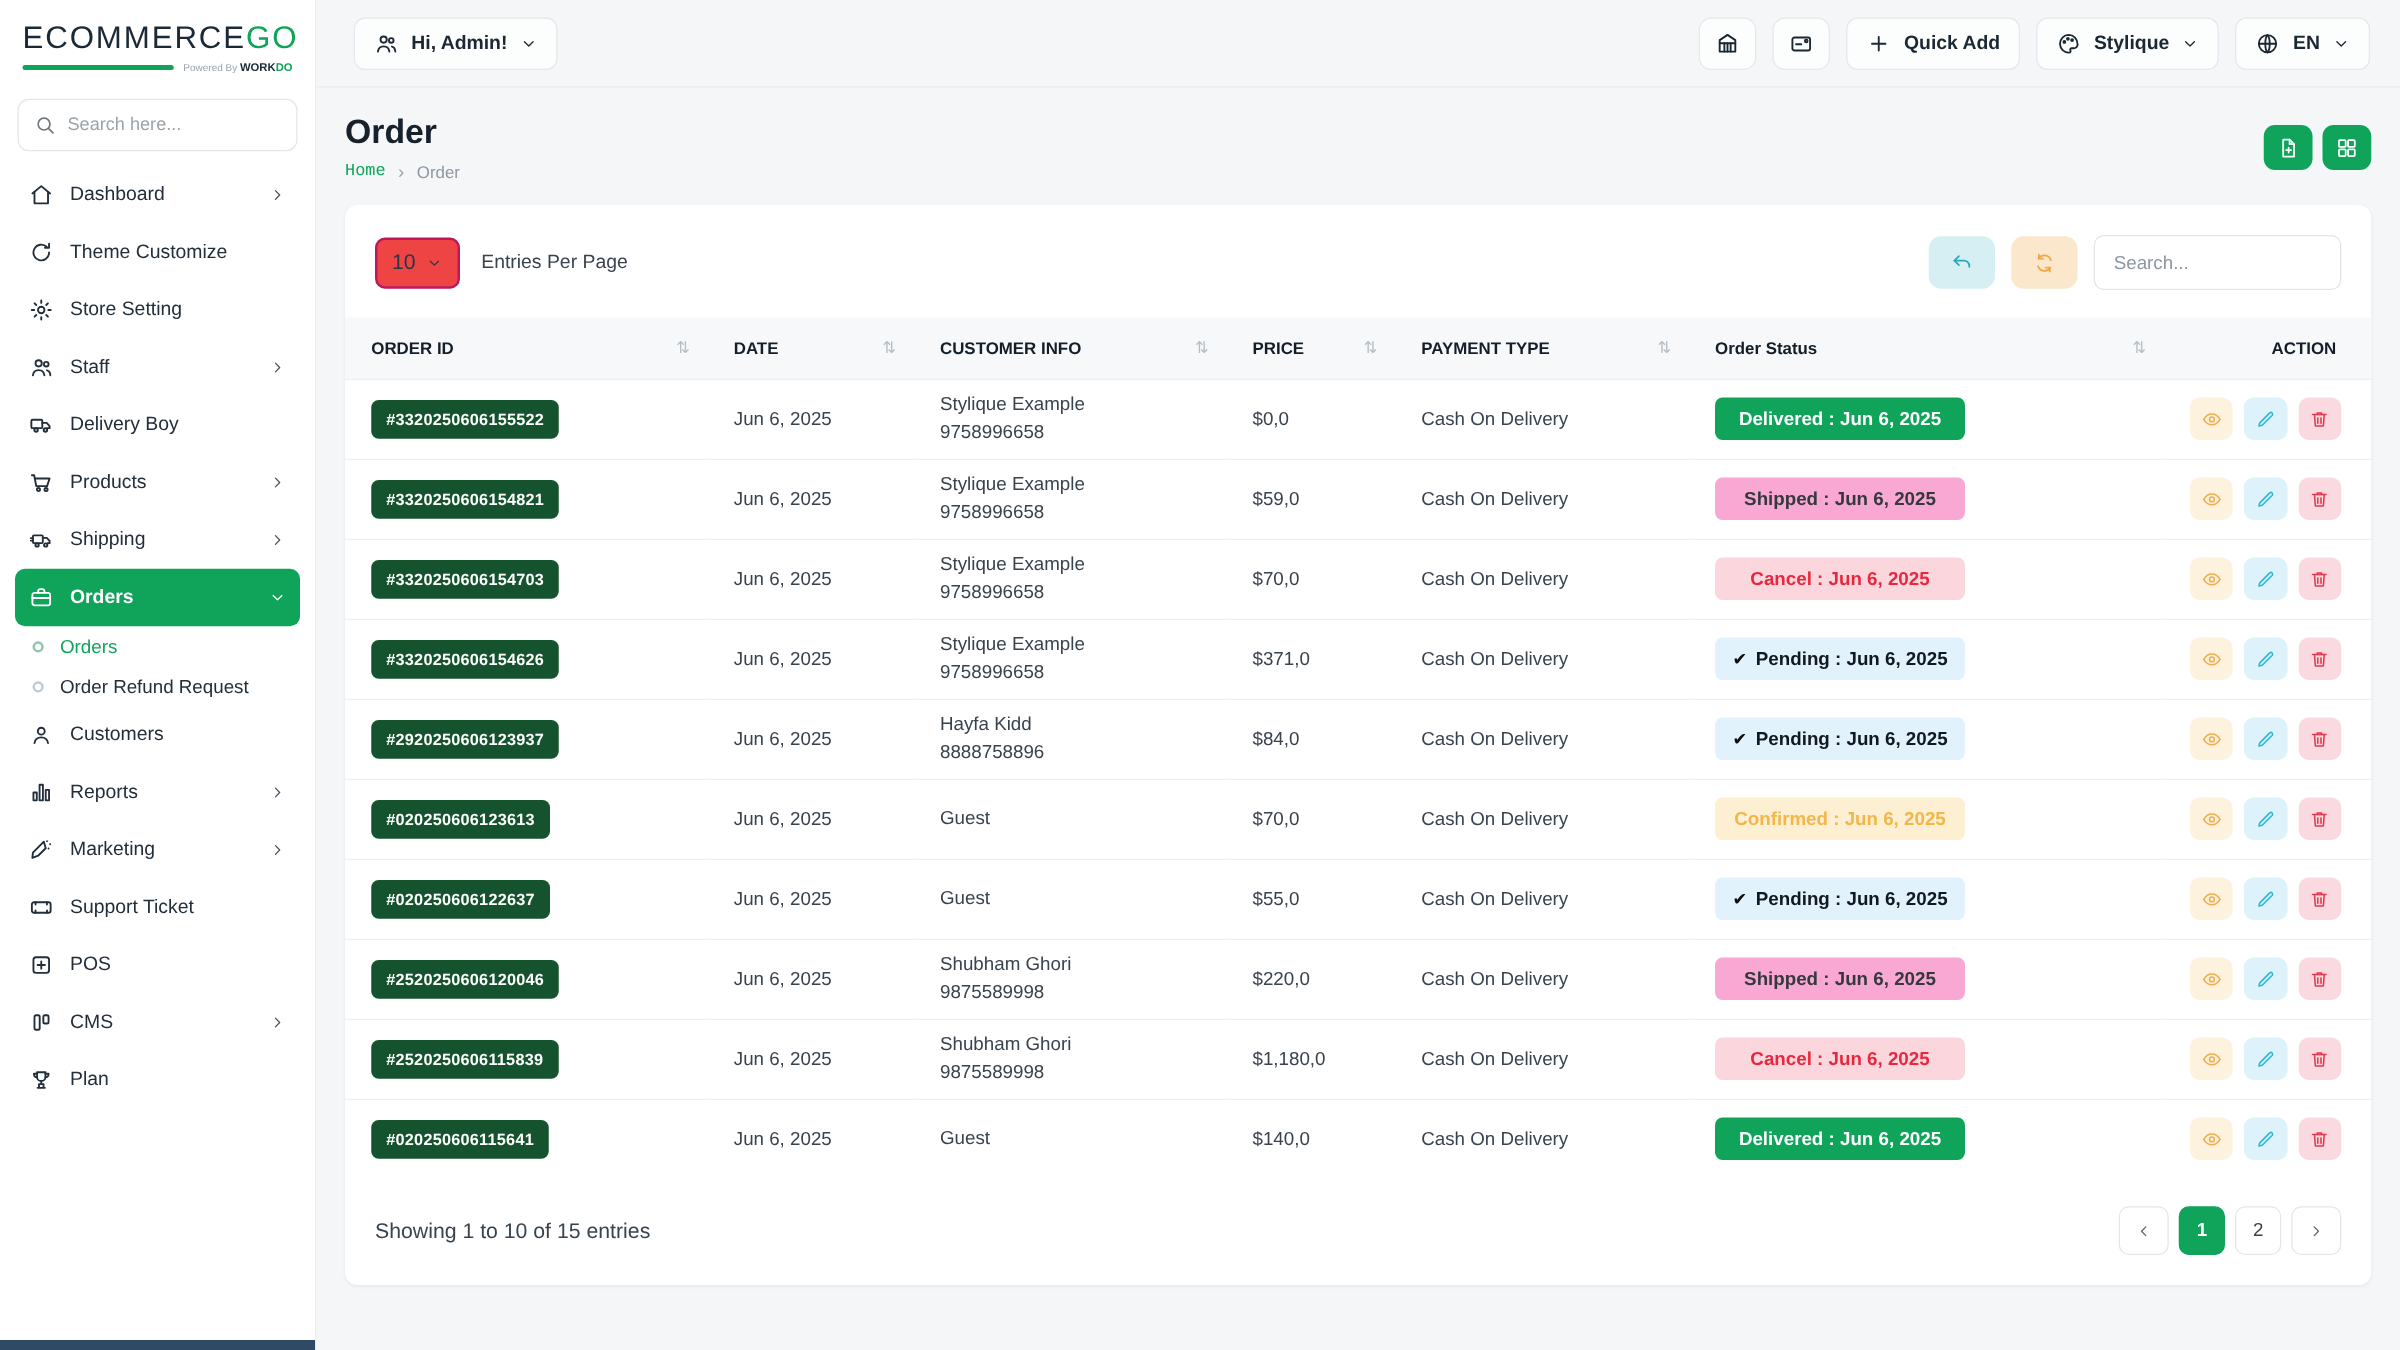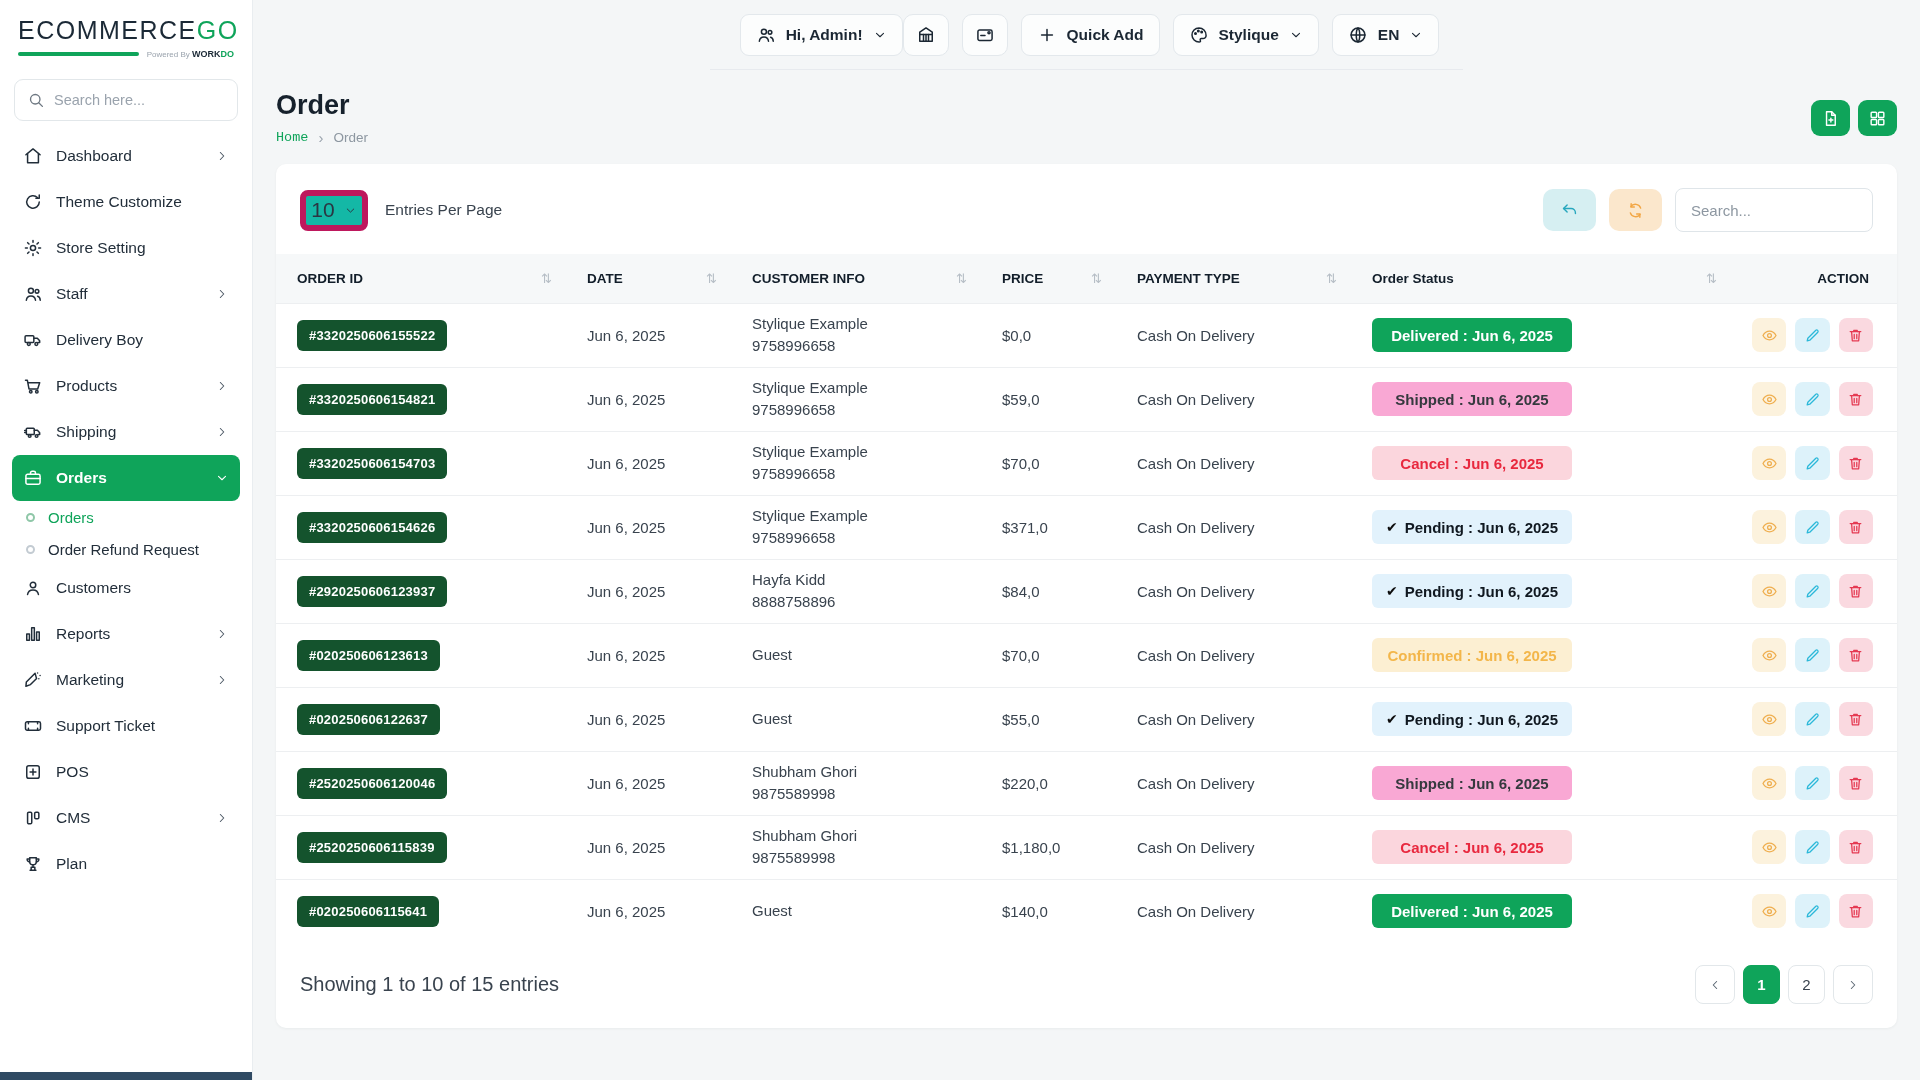--- a/index.html
+++ b/index.html
@@ -29,21 +29,21 @@
   .menu-item .mi-chev svg { width:14px; height:14px; }
   .menu-item.active { background:#0fa45a; color:#fff; font-weight:700; }
   .menu-item.active .mi-chev { color:#fff; }
   .sub-item { display:flex; align-items:center; gap:13px; height:32px; padding:0 11px 0 14px; font-size:15px; color:#222e3a; cursor:pointer; }
   .sub-item .sub-bullet { width:9px; height:9px; border-radius:50%; border:2.5px solid #c3cbd2; flex:none; }
   .sub-item.active { color:#0fa45a; }
   .sub-item.active .sub-bullet { border-color:#8fc7a8; }
   .sidebar-scrollbar { position:absolute; left:0; bottom:0; width:100%; height:8px; background:#2f4a63; }
 
   
-  .main { flex:1; display:flex; flex-direction:column; height:1080px;align-items:center; }
+  .main { flex:1; display:flex; flex-direction:column; height:1080px; }
   .topbar { height:70px; min-height:70px; display:flex; align-items:center; padding:0 24px 0 30px; border-bottom:1px solid #e7eaee; }
   .btn-chrome { display:flex; align-items:center; gap:10px; border:1px solid #e3e8ec; background:#fcfdfd; border-radius:9px; height:42px; padding:0 15px; font-size:15.5px; font-weight:600; color:#1b2733; }
   .btn-chrome .icon, .icon-sq .icon { width:20px; height:20px; color:#1b2733; }
   .btn-chrome .icon svg, .icon-sq .icon svg { width:20px; height:20px; }
   .btn-chrome .chev { width:14px; height:14px; color:#1b2733; }
   .btn-chrome .chev svg { width:14px; height:14px; }
   .topbar-right { margin-left:auto; display:flex; align-items:center; gap:13px; }
   .icon-sq { width:46px; height:42px; border:1px solid #e3e8ec; background:#fcfdfd; border-radius:10px; display:flex; align-items:center; justify-content:center; }
 
   .content { flex:1; padding:20px 23px 0 23px; display:flex; flex-direction:column; }
@@ -52,21 +52,21 @@
   .breadcrumb { display:flex; align-items:center; gap:10px; margin-top:8px; font-size:13.5px; }
   .breadcrumb .bc-home { color:#0fa45a; cursor:pointer;font-family:Liberation Mono, monospace; }
   .breadcrumb .bc-sep { color:#9aa3ad; font-size:15px; }
   .breadcrumb .bc-cur { color:#8d97a1; }
   .head-actions { margin-left:auto; display:flex; gap:8px; margin-top:10px; }
   .green-btn { width:39px; height:36px; background:#0fa45a; border-radius:9px; color:#fff; display:flex; align-items:center; justify-content:center; }
   .green-btn svg { width:19px; height:19px; }
 
   .card { background:#fff; border-radius:10px; margin-top:18px; box-shadow:0 1px 3px rgba(25,35,45,.05); }
   .toolbar { display:flex; align-items:center; padding:24px 24px 22px 24px; }
-  .entries-select { width:68px; height:41px; border:6px solid #be185d; border-radius:8px; display:flex; align-items:center; justify-content:center; gap:9px; font-size:21px; color:#2a3642; background:#14b8a6; }
+  .entries-select { width:68px; height:41px; border:2px solid #be185d; border-radius:8px; display:flex; align-items:center; justify-content:center; gap:9px; font-size:17px; color:#2a3642; background:#ef4444; }
   .entries-select .chev { width:13px; height:13px; color:#2a3642; }
   .entries-select .chev svg { width:13px; height:13px; }
   .entries-label { margin-left:17px; font-size:15.5px; color:#39434e; }
   .toolbar-right { margin-left:auto; display:flex; align-items:center; gap:13px; }
   .soft-btn { width:53px; height:42px; border-radius:10px; display:flex; align-items:center; justify-content:center; }
   .soft-btn svg { width:19px; height:19px; }
   .undo-btn { background:#d6eff2; color:#28a7be; }
   .refresh-btn { background:#fbe7cc; color:#f2a644; }
   .search-input { width:198px; height:44px; border:1px solid #dfe5e9; border-radius:8px; display:flex; align-items:center; padding:0 15px; font-size:15px; color:#8d97a1; background:#fff; }
 
@@ -86,21 +86,21 @@
   .st-pending .check { color:#0c0c0c; font-size:14px; }
   .st-confirmed { background:#fcefd2; color:#f3b64a; }
   .cell-action { display:flex; justify-content:flex-end; gap:9px; padding-right:14px; }
   .act-btn { width:37px; height:34px; border-radius:8px; display:flex; align-items:center; justify-content:center; }
   .act-btn svg { width:17px; height:17px; }
   .act-view { background:#fcf2dd; color:#efae4e; }
   .act-edit { background:#ddf2fa; color:#2bb8d9; }
   .act-delete { background:#fad9e0; color:#e53a52; }
 
   .card-footer { display:flex; align-items:center; padding:22px 24px 24px 24px; }
-  .summary { font-size:20px; color:#39434e; }
+  .summary { font-size:17px; color:#39434e; }
   .pagination { margin-left:auto; display:flex; gap:8px; }
   .page-btn { min-width:37px; height:39px; border:1px solid #e2e7ea; border-radius:8px; background:#fff; color:#39434e; font-size:15px; display:flex; align-items:center; justify-content:center; padding:0 12px; }
   .page-btn svg { width:14px; height:14px; color:#5a6672; }
   .page-btn.active { background:#0fa45a; border-color:#0fa45a; color:#fff; font-weight:600; }
 </style>
 </head>
 <body>
 
 <aside class="sidebar">
   <div class="logo-area">

